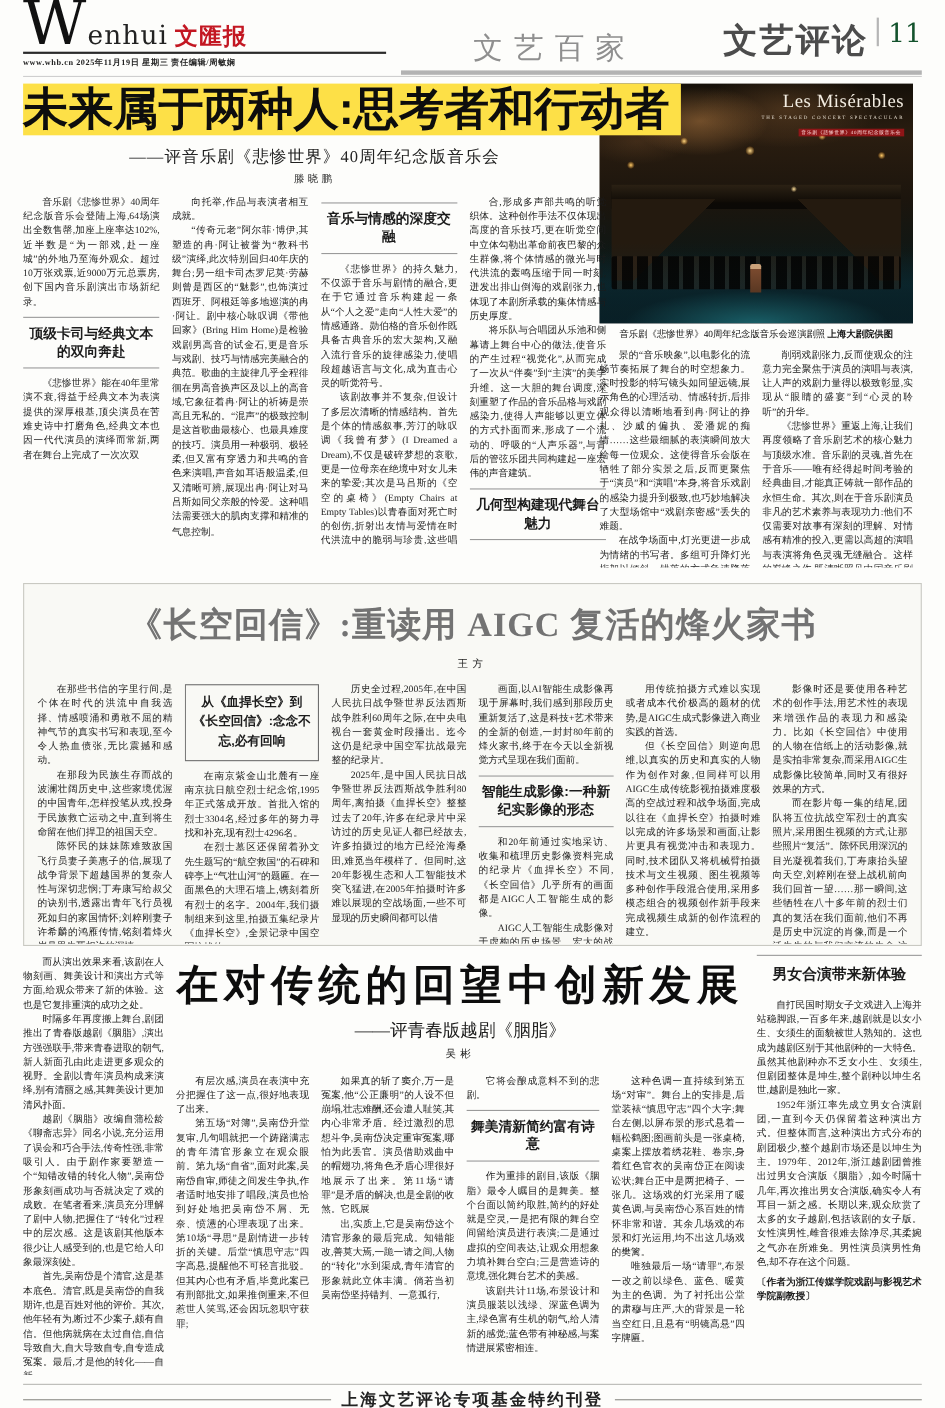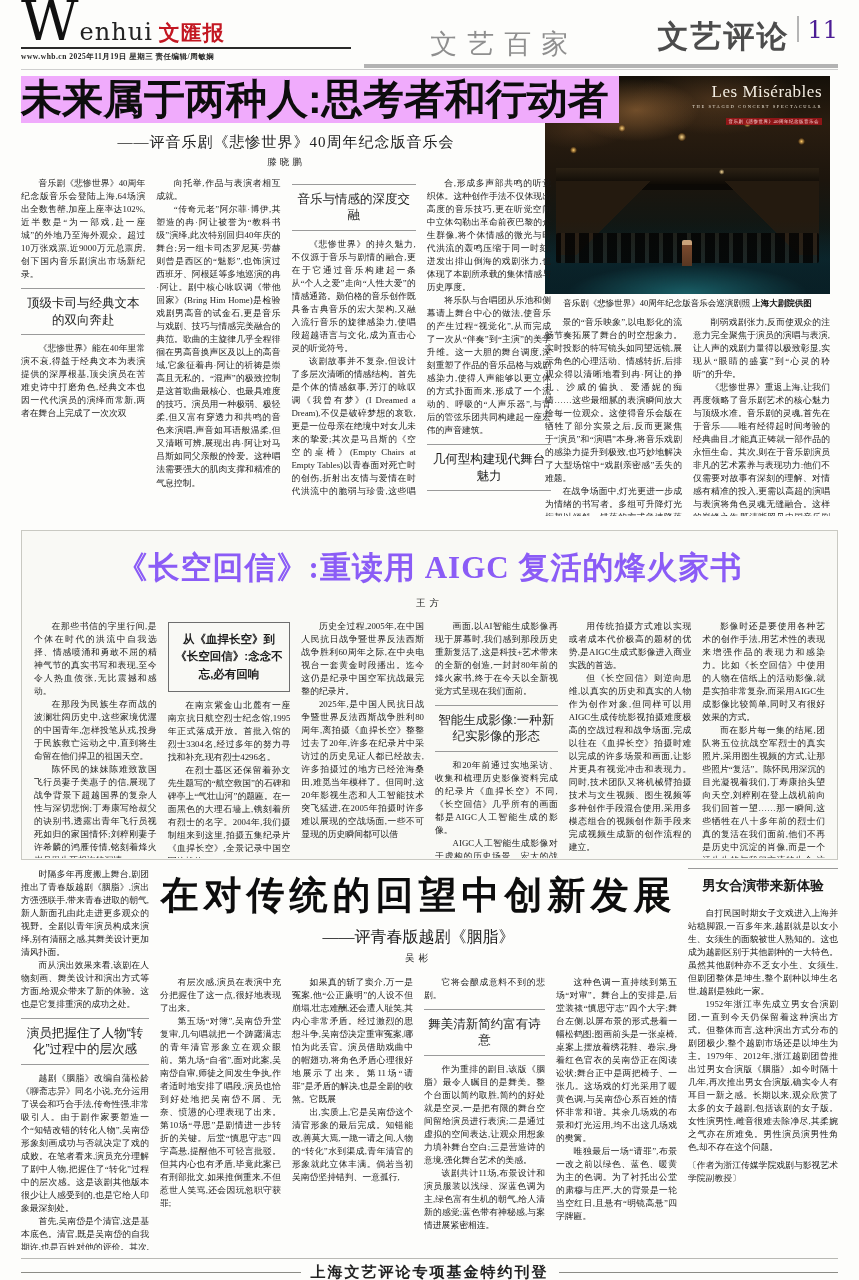--- a/index.html
+++ b/index.html
@@ -12,36 +12,36 @@
   .logoline{display:flex;align-items:baseline;border-bottom:2px solid #2a2a2a;padding-bottom:0;}
   .logo-w{font-family:"DejaVu Serif",serif;font-size:56px;line-height:.78;font-weight:400;color:#111;}
   .logo-enhui{font-family:"DejaVu Serif",serif;font-size:24px;color:#222;letter-spacing:1px;margin-left:1px;}
   .logo-cn{font-size:21px;font-weight:900;color:#c31722;margin-left:6px;letter-spacing:1px;font-family:"Liberation Serif",serif;}
   .logo-sub{font-size:7.5px;font-weight:bold;color:#222;margin-top:3px;letter-spacing:.5px;}
   .mast-center{flex:1;text-align:center;}
   .mast-center .t{font-size:27px;color:#8f8f8f;letter-spacing:10px;font-family:"Liberation Sans",sans-serif;}
   .mast-right{display:flex;gap:8px;padding-bottom:4px;}
   .mast-right .t{font-size:31px;font-weight:900;color:#4c4c4c;letter-spacing:2px;font-family:"Liberation Sans",sans-serif;}
   .pagenum-divider{width:2px;height:26px;background:#b5b5b5;}
-  .pagenum{font-size:24px;color:#4c1d95;font-family:"DejaVu Serif",serif;}
+  .pagenum{font-size:24px;color:#14532d;font-family:"DejaVu Serif",serif;}
   .mastbar{height:4px;margin-top:2px;background:linear-gradient(90deg,transparent 0,transparent 42%,#b3b3b3 42%);}
   .mastline{height:1px;background:#cfcfcf;margin-top:1px;}
 
   
   .cols{display:flex;gap:11px;}
   .ncol{flex:1 1 0;overflow:hidden;text-align:justify;font-size:8.8px;line-height:1.48;}
   .p{margin:0;text-indent:2em;}
-  .subhead{font-family:"Liberation Sans",sans-serif;font-weight:normal;font-size:12.5px;text-align:center;border-top:1px solid #9a9a9a;border-bottom:1px solid #9a9a9a;padding:6px 1px;margin:7px 0;line-height:1.3;text-indent:0;}
+  .subhead{font-family:"Liberation Sans",sans-serif;font-weight:bold;font-size:12.5px;text-align:center;border-top:1px solid #9a9a9a;border-bottom:1px solid #9a9a9a;padding:6px 1px;margin:7px 0;line-height:1.3;text-indent:0;}
   .boxhead{border:1px solid #6e6e6e;font-family:"Liberation Sans",sans-serif;font-weight:bold;font-size:11.5px;text-align:center;padding:8px 4px;margin:2px 0 7px;line-height:1.5;text-indent:0;}
-  .attribution{font-weight:normal;margin:5px 0 4px;text-indent:0;}
+  .attribution{font-weight:bold;margin:5px 0 4px;text-indent:0;}
 
   
   .a1{display:flex;gap:12px;margin-top:6px;height:452px;}
   .a1-left{width:530px;position:relative;z-index:2;}
-  .a1-headline{font-family:"Liberation Sans",sans-serif;font-weight:900;font-size:41px;letter-spacing:0px;line-height:1.15;color:#0d0d0d;white-space:nowrap;background:#f0abfc;display:inline-block;padding-right:10px;position:relative;z-index:3;}
+  .a1-headline{font-family:"Liberation Sans",sans-serif;font-weight:900;font-size:41px;letter-spacing:0px;line-height:1.15;color:#0d0d0d;white-space:nowrap;background:#fde047;display:inline-block;padding-right:10px;position:relative;z-index:3;}
   .a1-subtitle{text-align:center;font-size:15px;color:#222;margin:10px 0 4px;letter-spacing:1px;}
   .a1-author{text-align:center;font-size:9.5px;color:#333;margin:2px 0 8px;letter-spacing:3px;}
   .a1-cols{height:318px;}
   .a1-right{width:285px;margin-left:-18px;}
   .caption{font-size:8.5px;text-align:center;margin:4px 0 6px;color:#111;}
   .caption .cap-credit{font-weight:bold;}
   .a1r-cols{height:200px;}
 
   
   .photo{position:relative;width:285px;height:218px;overflow:hidden;background:linear-gradient(180deg,#151009 0%,#2a1d10 22%,#1c150d 48%,#101714 70%,#0b2329 84%,#071318 100%);}
@@ -66,21 +66,21 @@
      repeating-linear-gradient(90deg,rgba(5,4,3,.85) 0 5px,rgba(60,40,25,.35) 5px 9px,rgba(5,4,3,.85) 9px 14px);
      border-radius:2px;}
   .ph-lead{position:absolute;left:48%;bottom:13%;width:10px;height:26px;background:linear-gradient(180deg,#caa27a 0 18%,#7a4a2e 18%,#5d3username 100%);background:linear-gradient(180deg,#caa27a 0 18%,#7a4a2e 18%,#593722 100%);border-radius:2px 2px 0 0;}
   .ph-brand{position:absolute;top:6px;right:8px;text-align:right;color:#f3ede2;}
   .ph-brand .b1{font-family:Liberation Serif, serif;font-size:17px;letter-spacing:.5px;}
   .ph-brand .b2{font-size:4.5px;letter-spacing:1.6px;color:#e8e0d2;margin-top:2px;}
   .ph-brand .b3{font-size:4.5px;letter-spacing:.5px;color:#ffd9d9;background:rgba(160,20,25,.85);display:inline-block;padding:1px 3px;margin-top:2px;}
 
   
   .a2{border:1px solid #c9c9c2;background:#f9f9f5;padding:10px 12px 8px;margin-top:2px;height:330px;box-sizing:border-box;}
-  .a2-title{text-align:center;font-size:31px;font-weight:900;letter-spacing:1px;color:#8b5cf6;margin:6px 0 8px;font-family:"Liberation Serif",serif;}
+  .a2-title{text-align:center;font-size:31px;font-weight:900;letter-spacing:1px;color:#737373;margin:6px 0 8px;font-family:"Liberation Serif",serif;}
   .a2-author{text-align:center;font-size:9.5px;letter-spacing:4px;margin-bottom:10px;}
   .a2-cols{height:238px;}
 
   
   .a3{display:flex;gap:11px;margin-top:8px;height:382px;}
   .a3-col1{width:128px;flex:none;}
   .a3-center{flex:1;display:flex;flex-direction:column;}
   .a3-titleblock{height:108px;}
   .a3-title{text-align:center;font-size:38px;font-weight:900;letter-spacing:5px;color:#0d0d0d;margin:2px 0 6px;}
   .a3-subtitle{text-align:center;font-size:16px;margin:2px 0;}
@@ -210,23 +210,22 @@
         </div>
         <div class="ncol">
           <p class="p">影像时还是要使用各种艺术的创作手法,用艺术性的表现来增强作品的表现力和感染力。比如《长空回信》中使用的人物在信纸上的活动影像,就是实拍非常复杂,而采用AIGC生成影像比较简单,同时又有很好效果的方式。</p>
           <p class="p">而在影片每一集的结尾,团队将五位抗战空军烈士的真实照片,采用图生视频的方式,让那些照片“复活”。陈怀民用深沉的目光凝视着我们,丁寿康抬头望向天空,刘粹刚在登上战机前向我们回首一望……那一瞬间,这些牺牲在八十多年前的烈士们真的复活在我们面前,他们不再是历史中沉淀的肖像,而是一个活生生的与我们交流的生命,这就是AIGC生成影像带来的革命。</p>
         </div>
       </div>
   </div>
 
   <div class="a3">
     <div class="a3-col1 ncol">
+        <p class="p">而从演出效果来看,该剧在人物刻画、舞美设计和演出方式等方面,给观众带来了新的体验。这也是它复排重演的成功之处。</p>
         <p class="p">时隔多年再度搬上舞台,剧团推出了青春版越剧《胭脂》,演出方强强联手,带来青春进取的朝气,新人新面孔由此走进更多观众的视野。全剧以青年演员构成来演绎,别有清丽之感,其舞美设计更加清风扑面。</p>
-        <p class="p">而从演出效果来看,该剧在人物刻画、舞美设计和演出方式等方面,给观众带来了新的体验。这也是它复排重演的成功之处。</p>
-        <h3 class="subhead">演员把握住了人物“转化”过程中的层次感</h3>
         <p class="p">越剧《胭脂》改编自蒲松龄《聊斋志异》同名小说,充分运用了误会和巧合手法,传奇性强,非常吸引人。由于剧作家要塑造一个“知错改错的转化人物”,吴南岱形象刻画成功与否就决定了戏的成败。在笔者看来,演员充分理解了剧中人物,把握住了“转化”过程中的层次感。这是该剧其他版本很少让人感受到的,也是它给人印象最深刻处。</p>
         <p class="p">首先,吴南岱是个清官,这是基本底色。清官,既是吴南岱的自我期许,也是百姓对他的评价。其次,他年轻有为,断过不少案子,颇有自信。但他病就病在太过自信,自信导致自大,自大导致自专,自专造成冤案。最后,才是他的转化——自新。</p>
       </div>
     <div class="a3-center">
       <div class="a3-titleblock">
         <div class="a3-title">在对传统的回望中创新发展</div>
         <div class="a3-subtitle">——评青春版越剧《胭脂》</div>
         <div class="a3-author">吴彬</div>
       </div>
       <div class="cols a3-cols">

